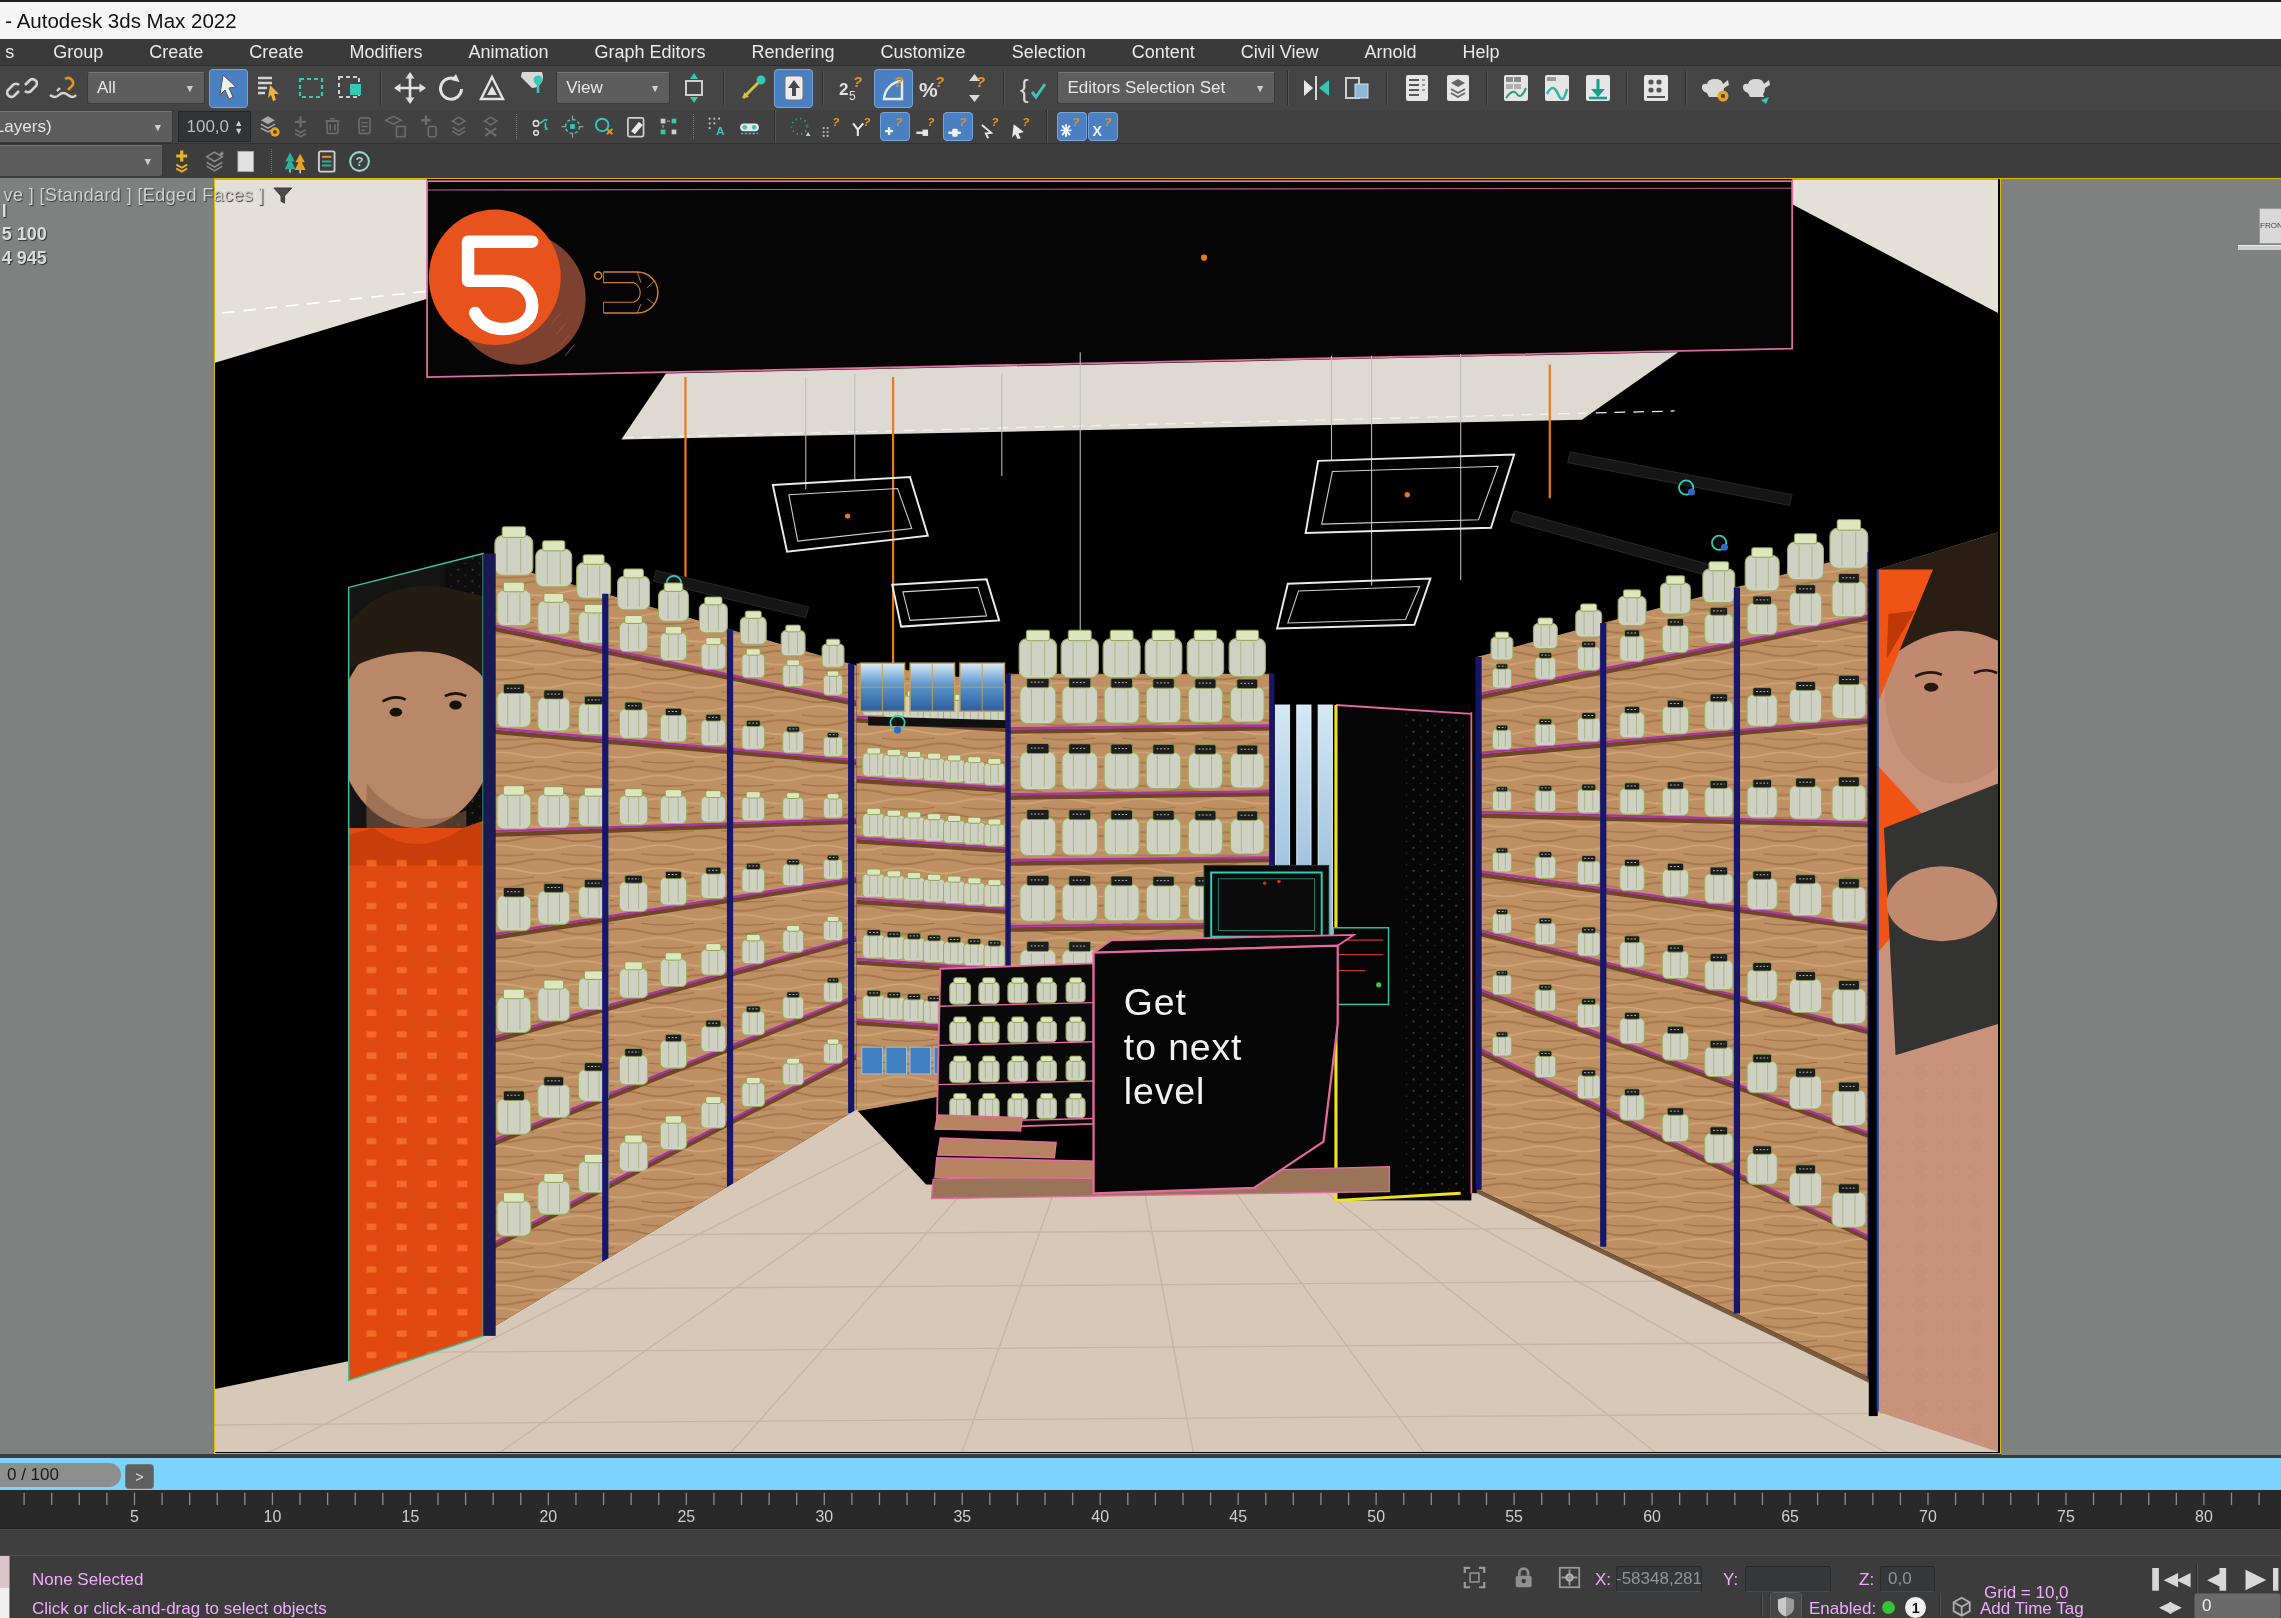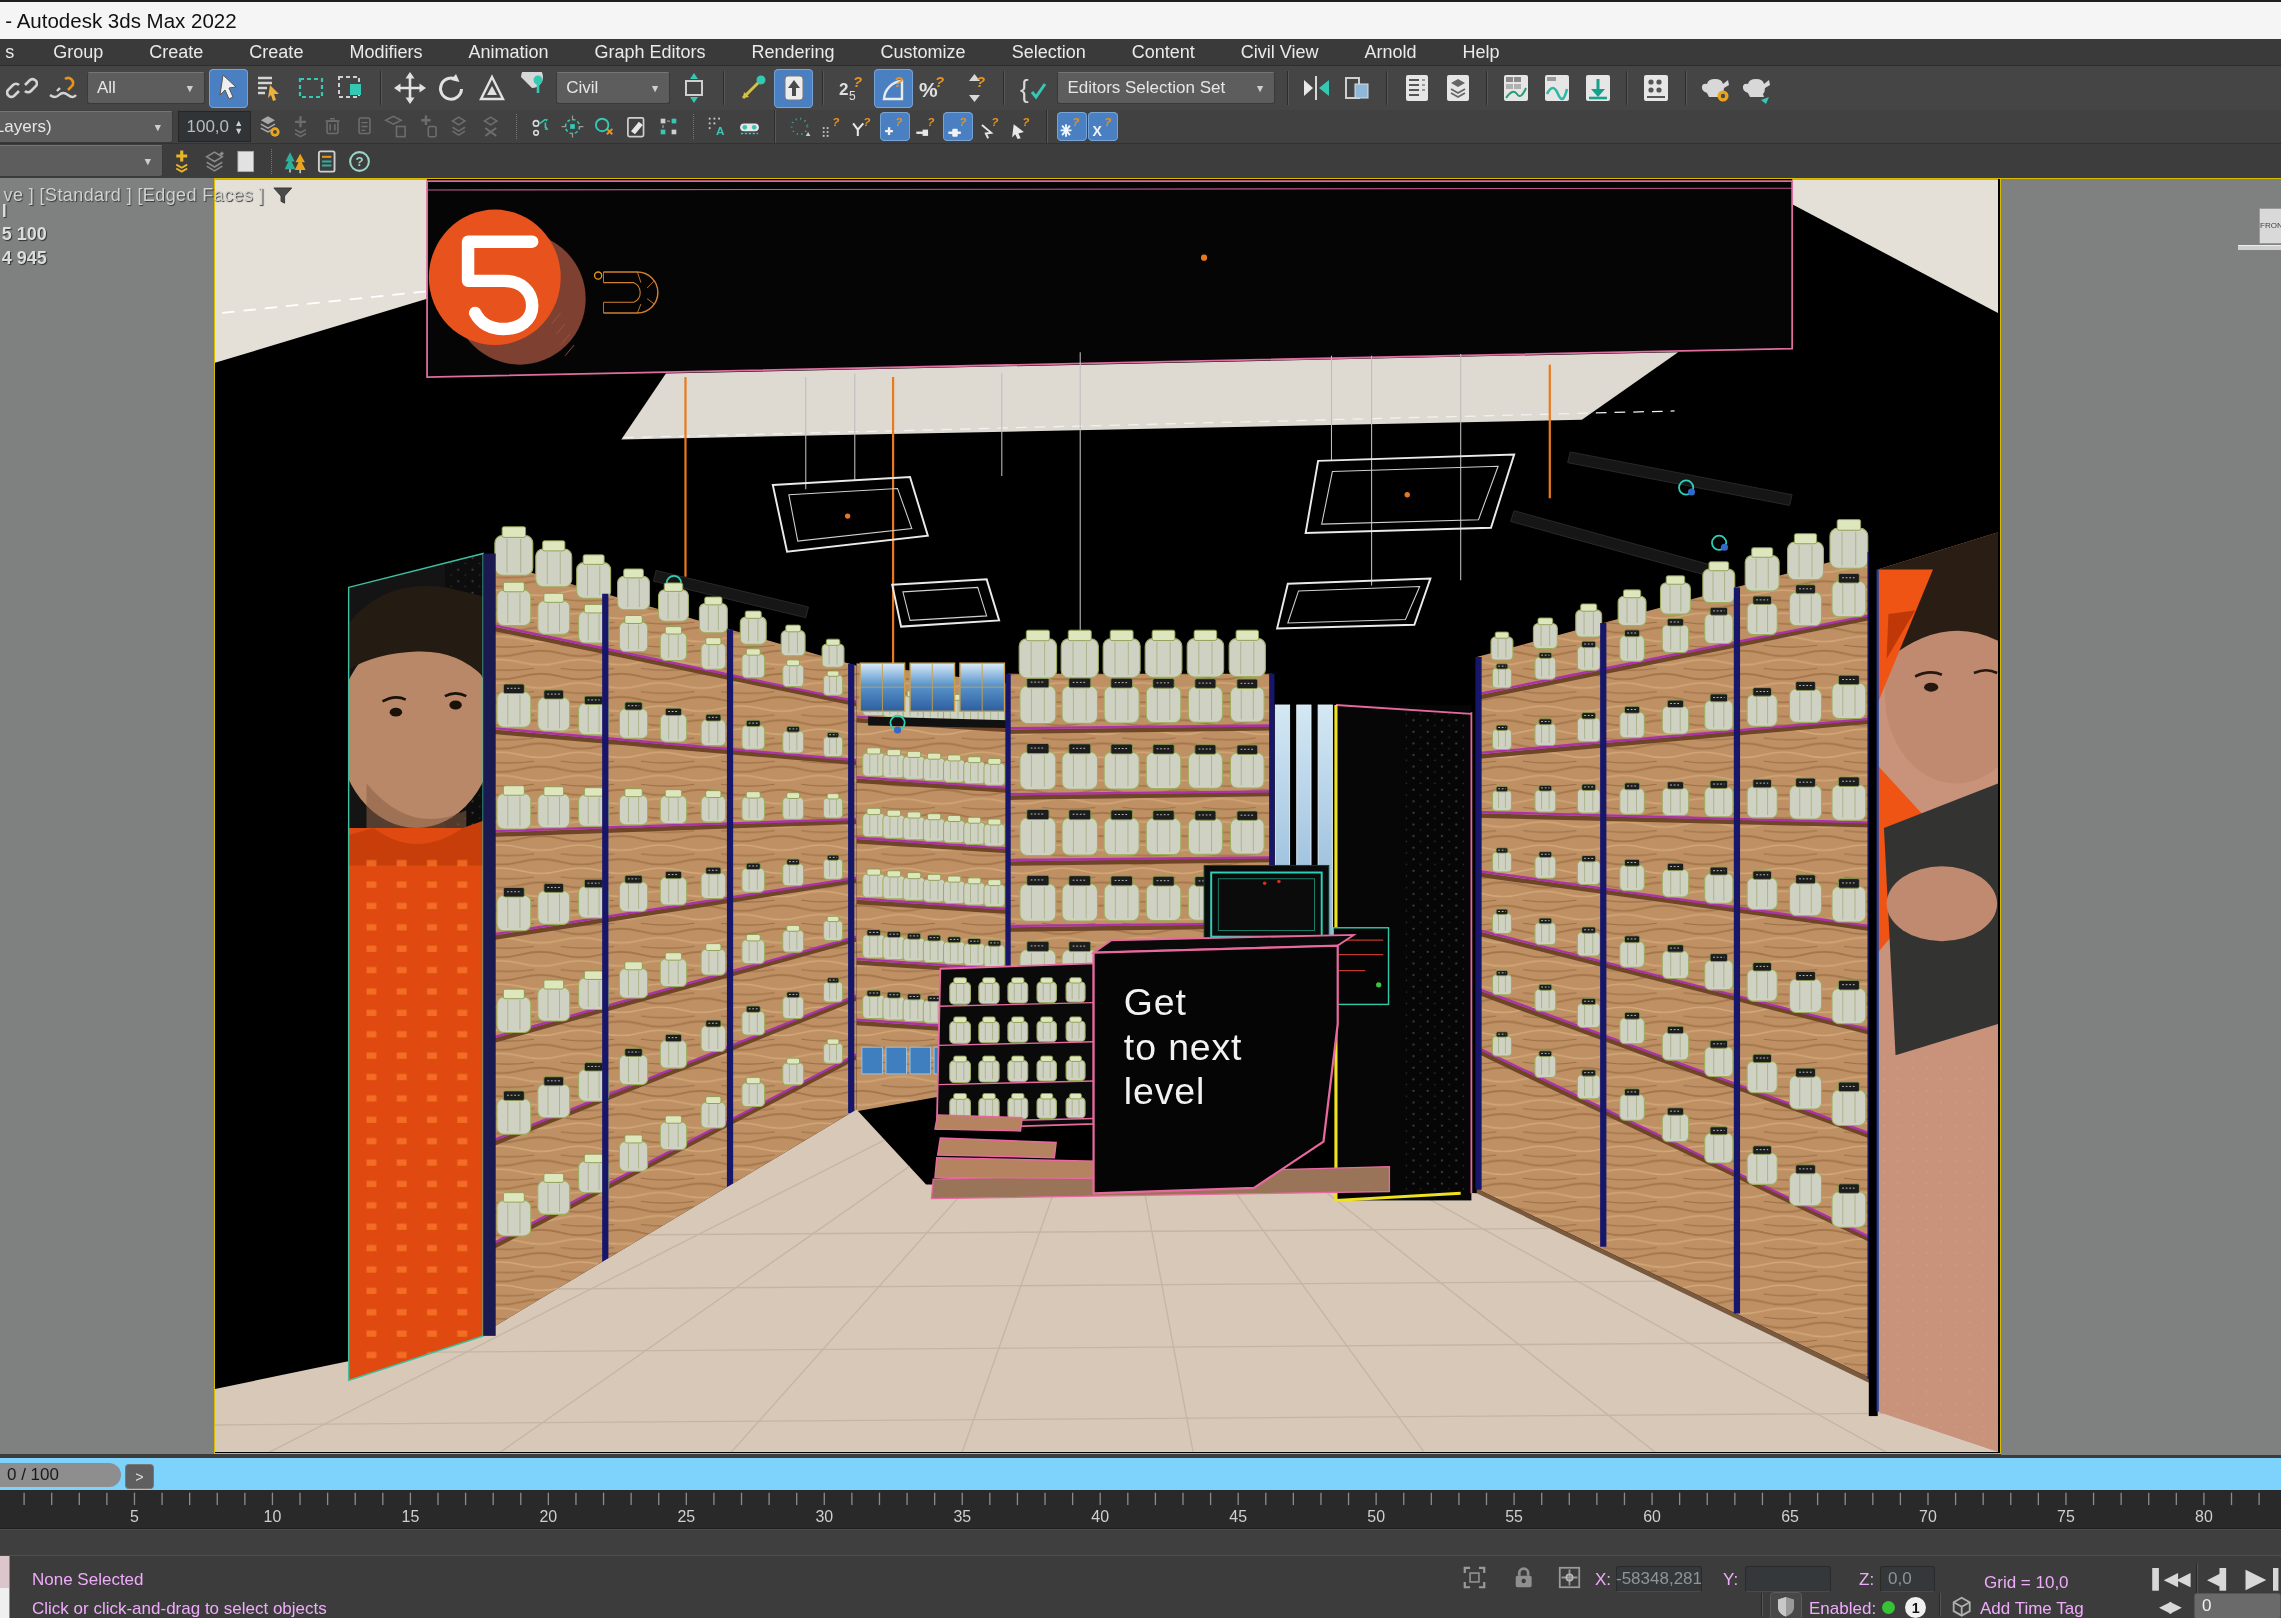--- a/index.html
+++ b/index.html
@@ -171,21 +171,21 @@
       <div class="tb-btn">
         <span style="display:flex">
           <svg width="32" height="32" viewBox="0 0 32 32">
             <path d="M16 16A11 11 0 1 0 5 5z" fill="#d8d8d8"></path>
             <circle cx="22" cy="8" r="4.5" fill="#35c8b4"></circle>
             <path d="M22 12v9" stroke="#35c8b4" stroke-width="2.6"></path>
           </svg>
         </span>
       </div>
       <div class="combo" style="width: 94px;">
-        <span>Civil</span>
+        <span>View</span>
         <span class="arrow">▼</span>
       </div>
       <div class="tb-btn">
         <span style="display:flex">
           <svg width="32" height="32" viewBox="0 0 32 32">
             <rect x="8" y="9" width="16" height="14" fill="none" stroke="#cfcfcf" stroke-width="2"></rect>
             <path d="M16 1l-4 6h8zM16 31l-4-6h8z" fill="#35c8b4"></path>
           </svg>
         </span>
       </div>
@@ -2253,21 +2253,21 @@
       <span>-58348,281</span>
     </div>
     <div class="sb-text" style="left:1723px;top:14.3px;">Y:</div>
     <div class="sb-field" style="left:1745px;top:9.8px;width:86px;">
       <span></span>
     </div>
     <div class="sb-text" style="left:1859px;top:14.3px;">Z:</div>
     <div class="sb-field" style="left:1880px;top:9.8px;width:55px;">
       <span>0,0</span>
     </div>
-    <div class="sb-text" style="left:1984px;top:17px;">Grid = 10,0</div>
+    <div class="sb-text" style="left:1984px;top:27px;">Grid = 10,0</div>
 
     <div class="pb-btn" style="left:2149px;top:9px;width:43px;height:27px;">
         <span>▌◀◀</span>
       </div>
     <div class="sb-sep" style="left:2196px;top:7.1px;height:30px;"></div>
     <div class="pb-btn" style="left:2201px;top:9px;width:36px;height:27px;">
         <span>◀▌</span>
       </div>
     <div class="pb-btn" style="left:2238px;top:7.1px;width:34px;height:30px;font-size:27px;">
         <span>▶</span>

